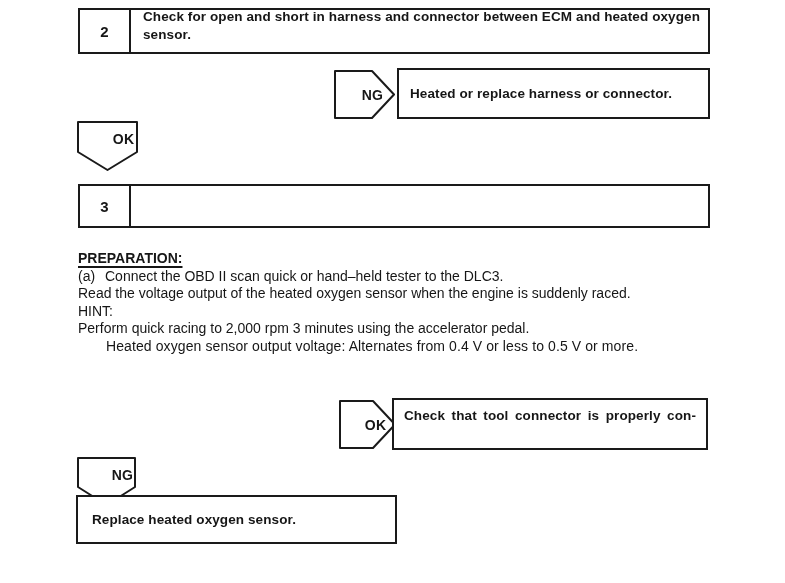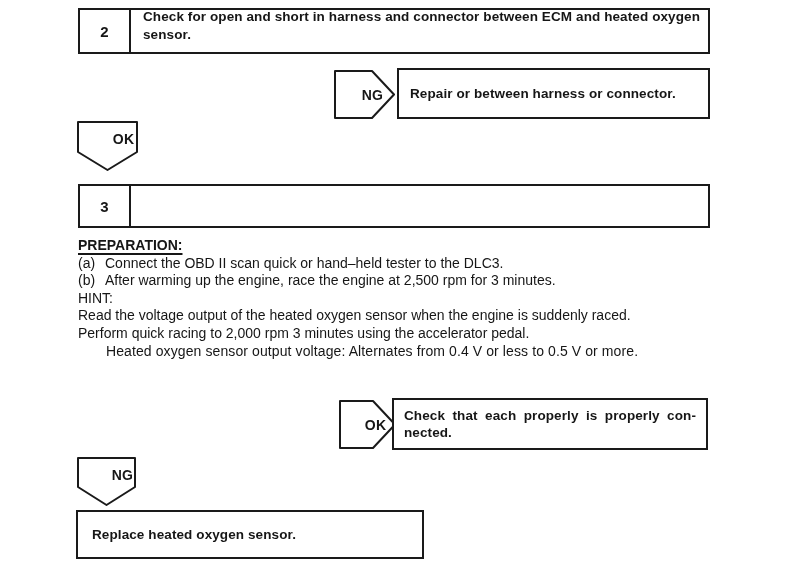--- a/index.html
+++ b/index.html
@@ -29,21 +29,21 @@
   .actionbox.vcenter { display:flex; align-items:center; padding-left:11px; padding-right:6px; }
   .pent { position:absolute; }
   .pent svg { position:absolute; left:0; top:0; }
   .pent .plabel {
     position:absolute; left:16px; top:0; width:100%; height:100%;
     display:flex; align-items:center; justify-content:center;
     font-weight:bold; font-size:14px; letter-spacing:0.3px;
   }
   .pent.right .plabel { padding-right:16px; }
   .pent.down .plabel { padding-bottom:14px; }
-  .textblock { position:absolute; left:78px; top:237px; width:606px; font-size:14px; line-height:17.6px; }
+  .textblock { position:absolute; left:78px; top:250px; width:606px; font-size:14px; line-height:17.6px; }
   .tb-line { white-space:nowrap; }
   .tb-head { font-weight:bold; }
   .tb-head .u {
     text-decoration:underline; text-decoration-thickness:1.5px; text-underline-offset:3px;
   }
   .tb-item .marker { display:inline-block; width:27px; }
   .tb-spec { font-weight:normal; padding-left:28px; font-size:14px; letter-spacing:0.1px; }
   .justline { text-align:justify; text-align-last:justify; }
   .conn-pad { padding:7px 10px 5px 10px; }
 </style>
@@ -58,64 +58,60 @@
   </div>
 
   <div class="pent right" style="left:334px; top:70px; width:61px; height:49px;">
     <svg width="61" height="49" viewBox="0 0 61 49">
       <polygon points="1,1 38,1 60,24.5 38,48 1,48" fill="#ffffff" stroke="#1a1a1a" stroke-width="2" stroke-linejoin="round"></polygon>
     </svg>
     <span class="plabel">NG</span>
   </div>
 
   <div class="actionbox vcenter" style="left:397px; top:68px; width:313px; height:51px;">
-    <span>Repair or between harness or connector.</span>
+    <span>Heated or replace harness or connector.</span>
   </div>
 
   <div class="pent down" style="left:77px; top:121px; width:61px; height:50px;">
     <svg width="61" height="50" viewBox="0 0 61 50">
       <polygon points="1,1 60,1 60,31 30.5,49 1,31" fill="#ffffff" stroke="#1a1a1a" stroke-width="2" stroke-linejoin="round"></polygon>
     </svg>
     <span class="plabel">OK</span>
   </div>
 
   <div class="stepbox" style="left:78px; top:184px; width:632px; height:44px;">
     <div class="stepnum">3</div>
   </div>
 
   <div class="textblock">
     <div class="tb-line tb-head"><span class="u">PREPARATION:</span></div>
     <div class="tb-line tb-item">
       <span class="marker">(a)</span><span>Connect the OBD II scan quick or hand–held tester to the DLC3.</span>
     </div>
-    <div class="tb-line tb-item">
-      <span class="marker">(b)</span><span>After warming up the engine, race the engine at 2,500 rpm for 3 minutes.</span>
-    </div>
+    <div class="tb-line">Read the voltage output of the heated oxygen sensor when the engine is suddenly raced.</div>
     <div class="tb-line">HINT:</div>
-    <div class="tb-line">Read the voltage output of the heated oxygen sensor when the engine is suddenly raced.</div>
     <div class="tb-line">Perform quick racing to 2,000 rpm 3 minutes using the accelerator pedal.</div>
     <div class="tb-line tb-spec">Heated oxygen sensor output voltage: Alternates from 0.4 V or less to 0.5 V or more.</div>
   </div>
 
   <div class="pent right" style="left:339px; top:400px; width:57px; height:49px;">
     <svg width="57" height="49" viewBox="0 0 57 49">
       <polygon points="1,1 34,1 56,24.5 34,48 1,48" fill="#ffffff" stroke="#1a1a1a" stroke-width="2" stroke-linejoin="round"></polygon>
     </svg>
     <span class="plabel">OK</span>
   </div>
 
   <div class="actionbox conn-pad" style="left:392px; top:398px; width:316px; height:52px;">
-    <div class="justline">Check that each properly is properly con-</div>
-    <div>nected.</div>
+    <div class="justline">Check that tool connector is properly con-</div>
   </div>
 
   <div class="pent down" style="left:77px; top:457px; width:59px; height:49px;">
     <svg width="59" height="49" viewBox="0 0 59 49">
       <polygon points="1,1 58,1 58,30 29.5,48 1,30" fill="#ffffff" stroke="#1a1a1a" stroke-width="2" stroke-linejoin="round"></polygon>
     </svg>
     <span class="plabel">NG</span>
   </div>
 
-  <div class="actionbox vcenter" style="left:76px; top:510px; width:348px; height:49px; padding-left:14px;">
+  <div class="actionbox vcenter" style="left:76px; top:495px; width:321px; height:49px; padding-left:14px;">
     <span>Replace heated oxygen sensor.</span>
   </div>
 
 </div>
 
 </body></html>

